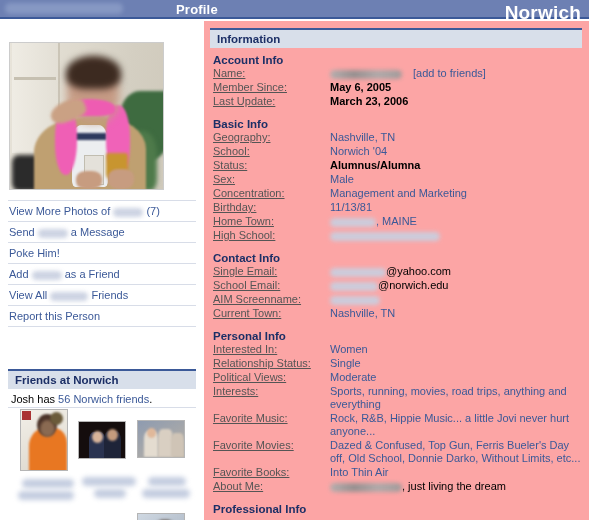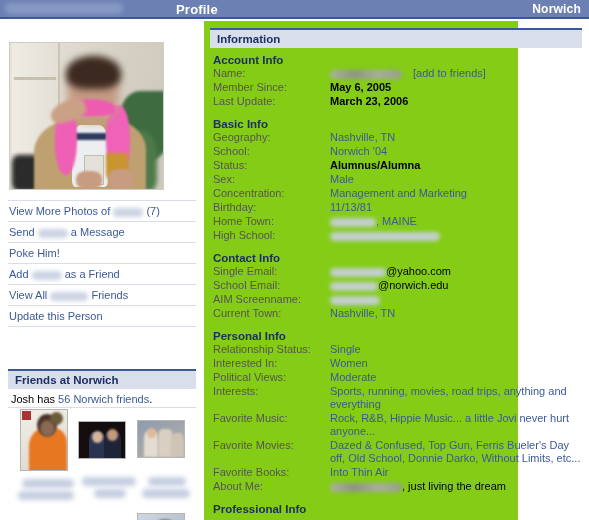--- a/index.html
+++ b/index.html
@@ -19,21 +19,21 @@
     width: 589px; height: 19px;
     background: #6d80b3;
     border-bottom: 2px solid #3b5998;
   }
   .topbar .left {
     position: absolute; left: 5px; top: 2px;
     display: flex; align-items: baseline; gap: 5px;
   }
   .topbar .right {
     position: absolute; right: 8px; top: 2px;
-    color: #ffffff; font-size: 12px; font-weight: bold;
+    color: #ffffff; font-size: 19px; font-weight: bold;
     letter-spacing: .2px;
   }
   .topbar .pagetitle {
     color: #ffffff; font-size: 13px; font-weight: bold;
     letter-spacing: .2px;
     padding-left: 48px;
   }
 
   
   .blur {
@@ -55,22 +55,22 @@
 
   
   .left-col {
     position: absolute; left: 0; top: 33px;
     width: 211px; height: 499px;
     border-right: 1px solid #b8c2d8;
     background: #ffffff;
   }
   .right-col {
     position: absolute; left: 204px; top: 21px;
-    width: 314px; height: 499px;
-    background: #84cc16;
+    width: 385px; height: 499px;
+    background: #fca5a5;
   }
 
   
   .photo-wrap {
     position: absolute; left: 9px; top: 9px;
     width: 155px; height: 148px;
     border: 1px solid #cccccc;
     overflow: hidden;
   }
   .photo {
@@ -266,21 +266,21 @@
     margin-bottom: 1px;
   }
   .grp-title.first { margin-top: 0; }
   table.rows { border-collapse: collapse; }
   table.rows td {
     vertical-align: top;
     padding: 0 0 1px 0;
     font-size: 11px;
     line-height: 13px;
   }
-  td.lbl { color: #555555; width: 117px; white-space: nowrap; }
+  td.lbl { color: #555555; width: 117px; white-space: nowrap; text-decoration: underline; }
   td.val { color: #3b5998; width: 255px; }
   td.val.black { color: #000000; font-weight: bold; }
   td.val.plain { color: #000000; margin-top: 12px; }
   .link-inline { color: #3b5998; margin-left: 8px; }
 </style>
 </head>
 <body>
 
 <div class="topbar">
   <div class="left">
@@ -334,21 +334,21 @@
       <span class="lnk">Add</span>
       <span class="blur" style="width:30px;height:9px;"></span>
       <span class="lnk">as a Friend</span>
     </div>
     <div class="link-row">
       <span class="lnk">View All</span>
       <span class="blur" style="width:38px;height:9px;"></span>
       <span class="lnk">Friends</span>
     </div>
     <div class="link-row">
-      <span class="lnk">Update this Person</span>
+      <span class="lnk">Report this Person</span>
     </div>
   </div>
 
   <div class="friends-box">
     <div class="secbar">Friends at Norwich</div>
     <div class="friends-count">
       <span>Josh has</span>
       <span class="lnk">56 Norwich friends</span><span>.</span>
     </div>
   </div>
@@ -487,28 +487,28 @@
         <td class="lbl">Current Town:</td>
         <td class="val">Nashville, TN</td>
       </tr>
     </tbody>
       </table>
 
     <div class="grp-title">Personal Info</div>
     <table class="rows">
       <tbody>
           <tr>
+        <td class="lbl">Interested In:</td>
+        <td class="val">Women</td>
+      </tr>
+      <tr>
         <td class="lbl">Relationship Status:</td>
         <td class="val">Single</td>
       </tr>
       <tr>
-        <td class="lbl">Interested In:</td>
-        <td class="val">Women</td>
-      </tr>
-      <tr>
         <td class="lbl">Political Views:</td>
         <td class="val">Moderate</td>
       </tr>
       <tr>
         <td class="lbl">Interests:</td>
         <td class="val">Sports, running, movies, road trips, anything and everything</td>
       </tr>
       <tr>
         <td class="lbl">Favorite Music:</td>
         <td class="val">Rock, R&amp;B, Hippie Music... a little Jovi never hurt anyone...</td>

